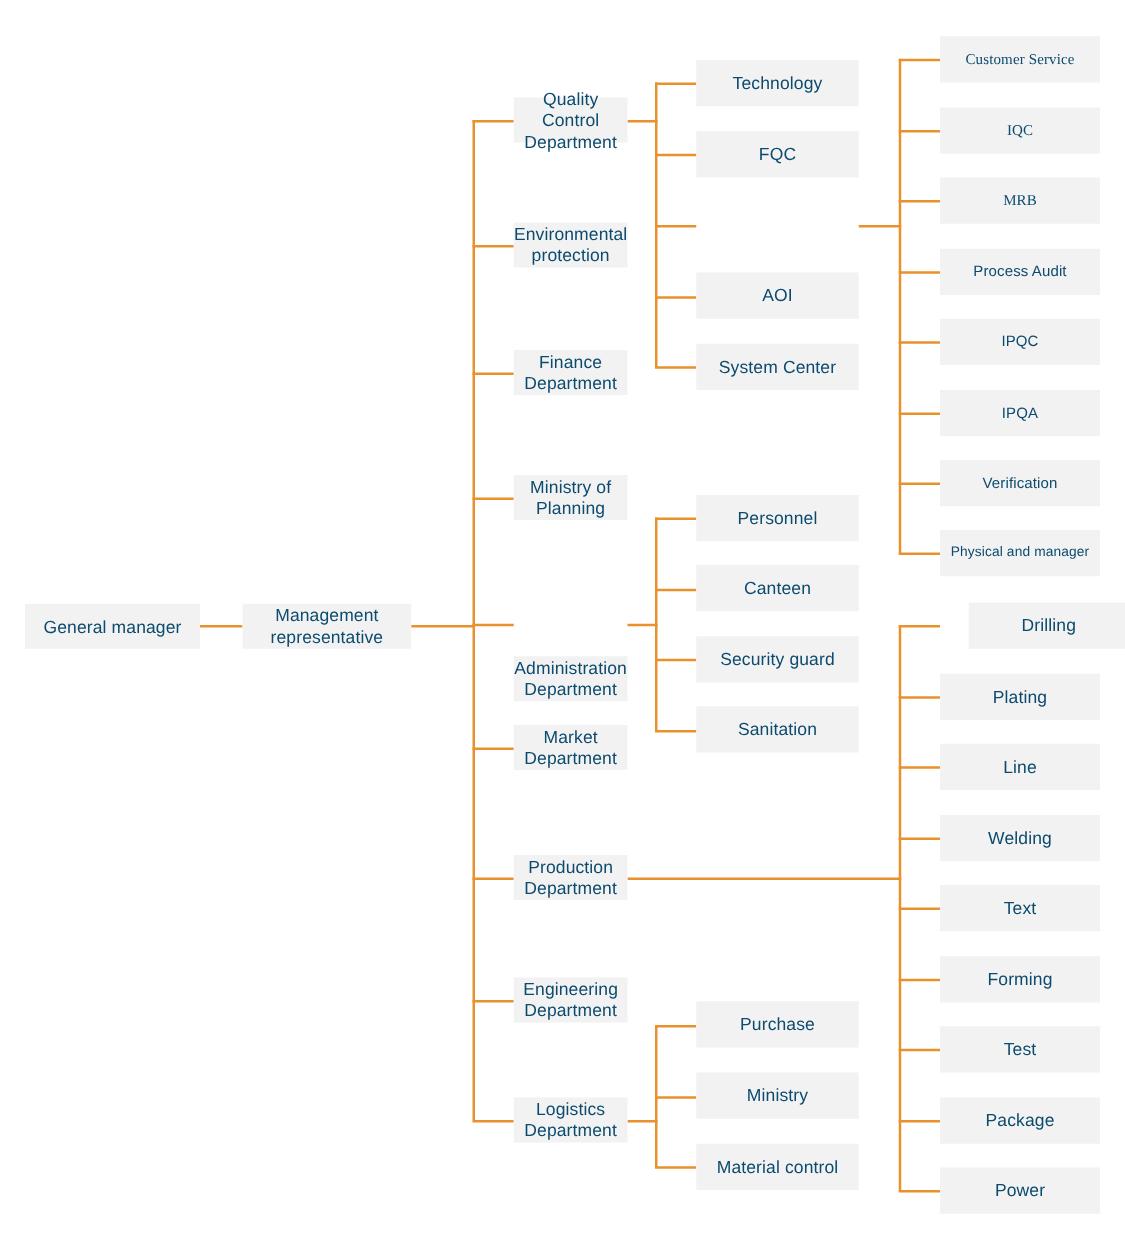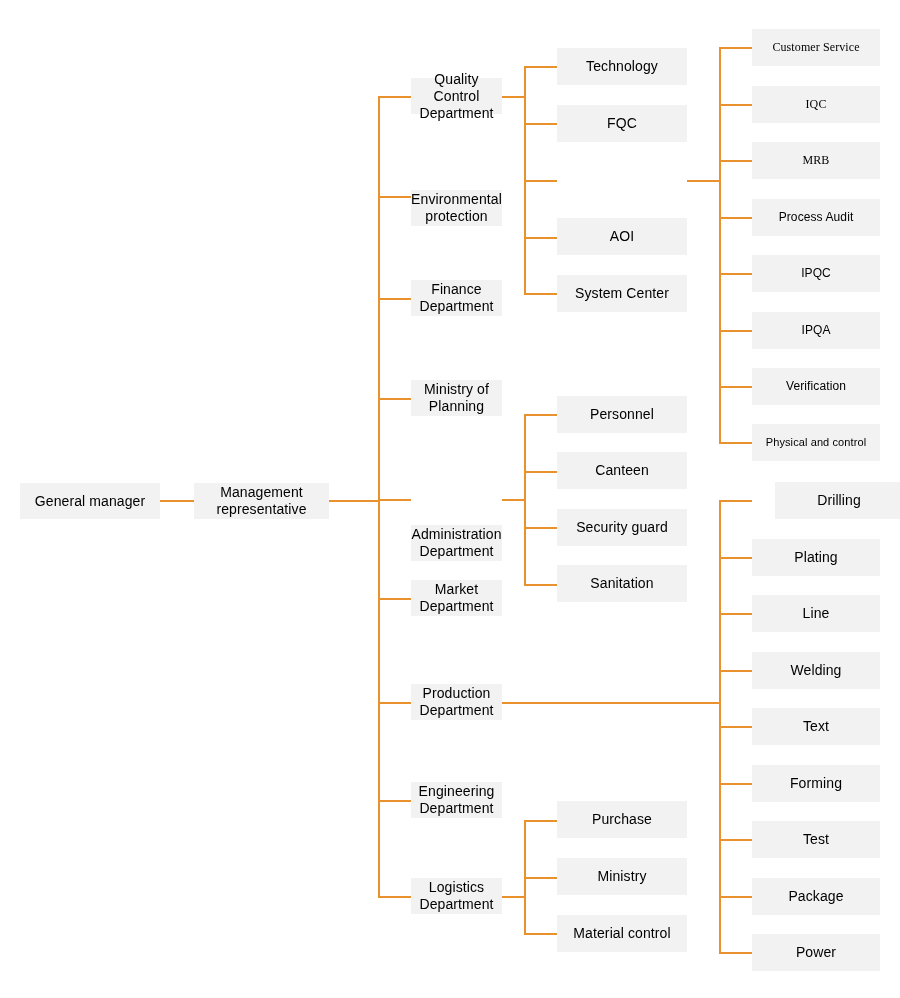--- a/index.html
+++ b/index.html
@@ -8,21 +8,21 @@
     position:relative;
     width:900px;
     height:998px;
     background:#ffffff;
     font-family:"Liberation Sans", sans-serif;
     overflow:hidden;
   }
   .node{
     position:absolute;
     background:#f2f2f2;
-    color:#000000;
+    color:#0c4a6e;
     font-size:14px;
     line-height:17px;
     display:flex;
     align-items:center;
     justify-content:center;
     text-align:center;
     box-sizing:border-box;
     padding:2px 6px;
     white-space:pre-line;
     letter-spacing:0.1px;
@@ -103,21 +103,21 @@
   <div class="link h" style="left:524px;top:877px;width:33px;"></div>
   <div class="link h" style="left:524px;top:933px;width:33px;"></div>
 
   <div class="node root" style="left:20px;top:483px;width:140px;height:36px;">General manager</div>
 
   <div class="node root" style="left:194px;top:483px;width:135px;height:36px;">Management
 representative</div>
 
   <div class="node" style="left:411px;top:78px;width:91px;height:36px;">Quality Control
 Department</div>
-  <div class="node" style="left:411px;top:178px;width:91px;height:36px;margin-top:12px;">Environmental
+  <div class="node" style="left:411px;top:178px;width:91px;height:36px;">Environmental
 protection</div>
   <div class="node" style="left:411px;top:280px;width:91px;height:36px;">Finance
 Department</div>
   <div class="node" style="left:411px;top:380px;width:91px;height:36px;">Ministry of
 Planning</div>
   <div class="node" style="left:411px;top:481px;width:91px;height:36px;margin-top:44px;">Administration
 Department</div>
   <div class="node" style="left:411px;top:580px;width:91px;height:36px;">Market
 Department</div>
   <div class="node" style="left:411px;top:684px;width:91px;height:36px;">Production
@@ -132,21 +132,21 @@
   <div class="node" style="left:557px;top:218px;width:130px;height:37px;">AOI</div>
   <div class="node" style="left:557px;top:275px;width:130px;height:37px;">System Center</div>
 
   <div class="node serif small" style="left:752px;top:29px;width:128px;height:37px;">Customer Service</div>
   <div class="node serif small" style="left:752px;top:86px;width:128px;height:37px;">IQC</div>
   <div class="node serif small" style="left:752px;top:142px;width:128px;height:37px;">MRB</div>
   <div class="node small" style="left:752px;top:199px;width:128px;height:37px;">Process Audit</div>
   <div class="node small" style="left:752px;top:255px;width:128px;height:37px;">IPQC</div>
   <div class="node small" style="left:752px;top:312px;width:128px;height:37px;">IPQA</div>
   <div class="node small" style="left:752px;top:368px;width:128px;height:37px;">Verification</div>
-  <div class="node tiny" style="left:752px;top:424px;width:128px;height:37px;">Physical and control</div>
+  <div class="node tiny" style="left:752px;top:424px;width:128px;height:37px;">Physical and manager</div>
 
   <div class="node" style="left:557px;top:396px;width:130px;height:37px;">Personnel</div>
   <div class="node" style="left:557px;top:452px;width:130px;height:37px;">Canteen</div>
   <div class="node" style="left:557px;top:509px;width:130px;height:37px;">Security guard</div>
   <div class="node" style="left:557px;top:565px;width:130px;height:37px;">Sanitation</div>
 
   <div class="node" style="left:775px;top:482px;width:128px;height:37px;">Drilling</div>
   <div class="node" style="left:752px;top:539px;width:128px;height:37px;">Plating</div>
   <div class="node" style="left:752px;top:595px;width:128px;height:37px;">Line</div>
   <div class="node" style="left:752px;top:652px;width:128px;height:37px;">Welding</div>

